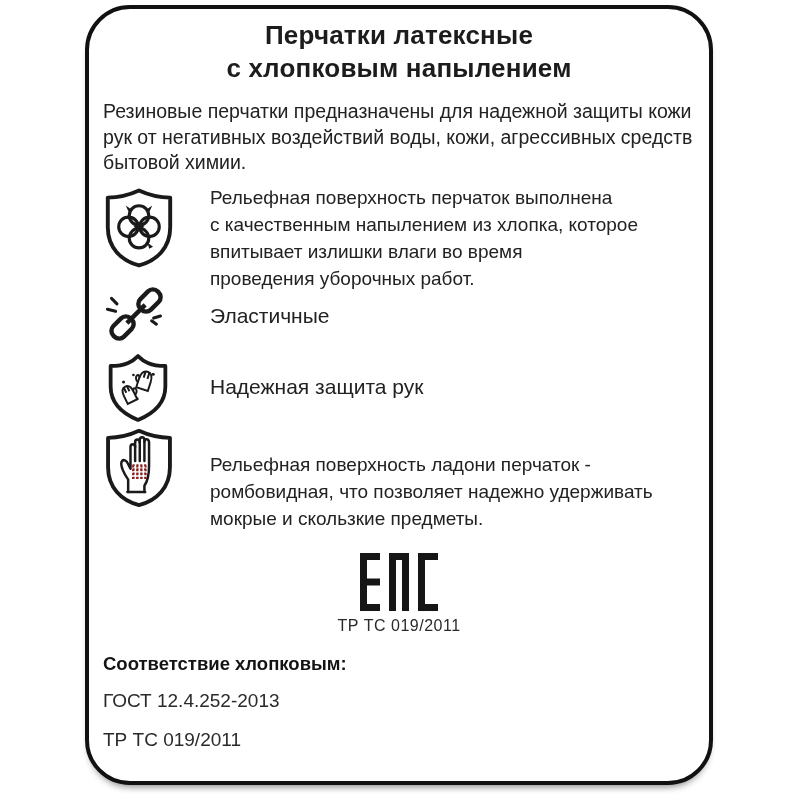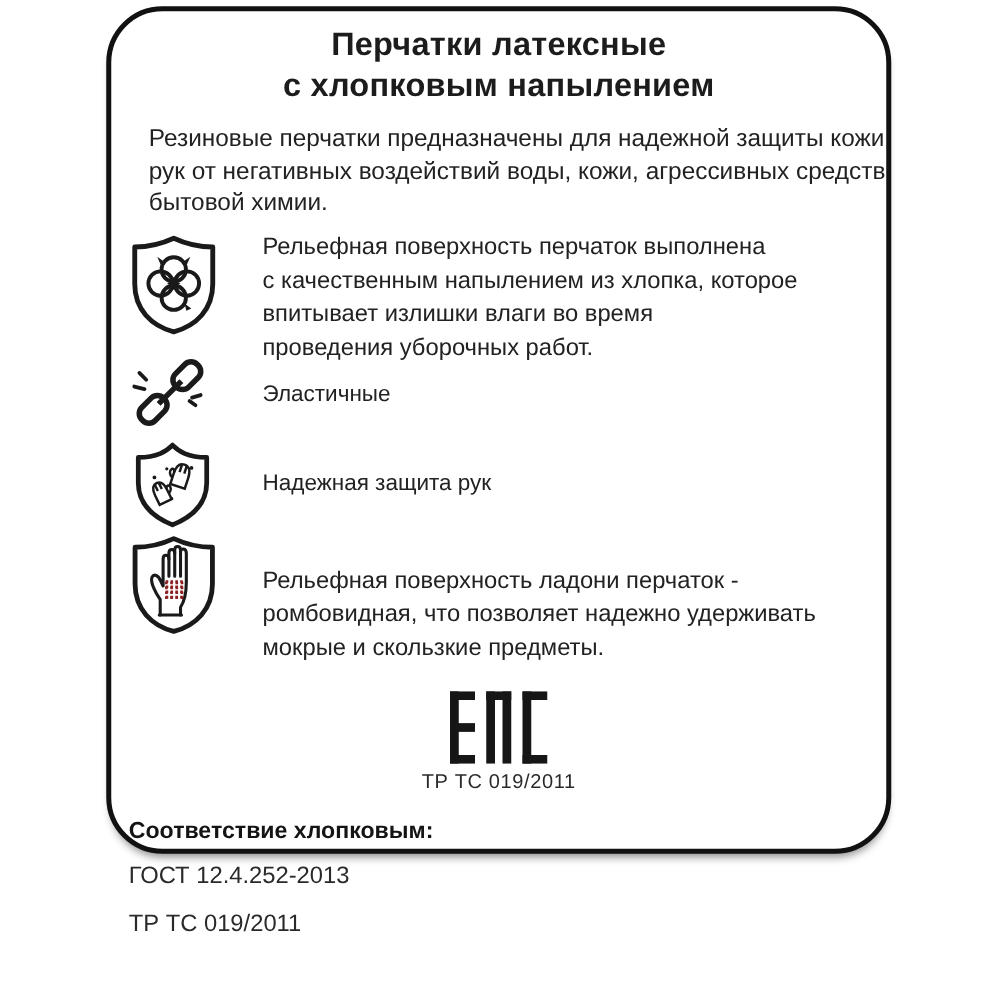--- a/index.html
+++ b/index.html
@@ -10,21 +10,21 @@
     background: #ffffff;
     font-family: "Liberation Sans", sans-serif;
     color: #1e1e1e;
     overflow: hidden;
   }
   .card {
     position: absolute;
     left: 85px;
     top: 5px;
     width: 628px;
-    height: 678px;
+    height: 780px;
     box-sizing: border-box;
     border: 4px solid #111111;
     border-radius: 45px;
     background: #ffffff;
     box-shadow: 0 6px 7px -4px rgba(0,0,0,0.45);
   }
   .title {
     position: absolute;
     top: 10px;
     left: 0;
@@ -36,32 +36,31 @@
     letter-spacing: 0.2px;
     color: #1c1c1c;
   }
   .intro {
     position: absolute;
     left: 14px;
     top: 90px;
     font-size: 19.5px;
     line-height: 25.5px;
     color: #222222;
-    margin-left: 16px;
   }
   .line { white-space: nowrap; }
   .feat-icon { position: absolute; }
   .feat-text {
     position: absolute;
     left: 121px;
     font-size: 19px;
     line-height: 27px;
     color: #222222;
   }
-  .feat-text.big { font-size: 18px; }
+  .feat-text.big { font-size: 21px; }
   .eac-wrap {
     position: absolute;
     left: 0;
     width: 100%;
     top: 544px;
     text-align: center;
   }
   .eac-logo { display: inline-block; }
   .eac-label {
     position: absolute;

